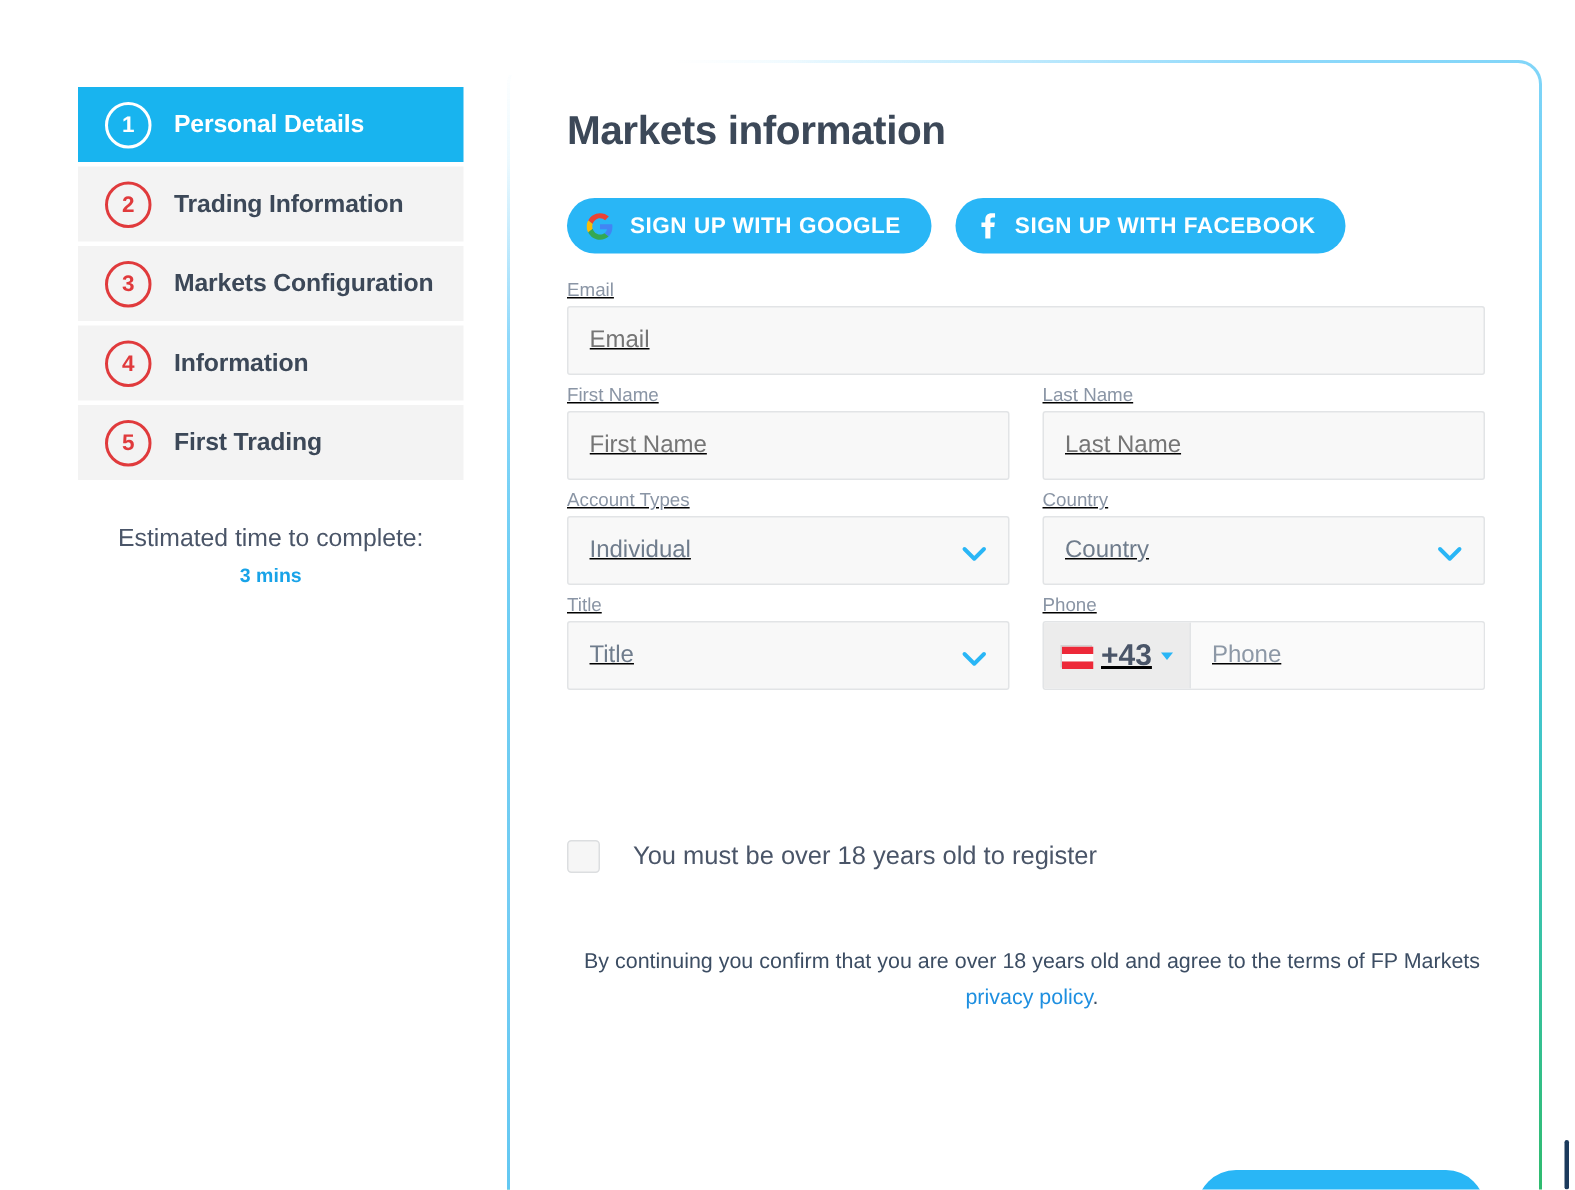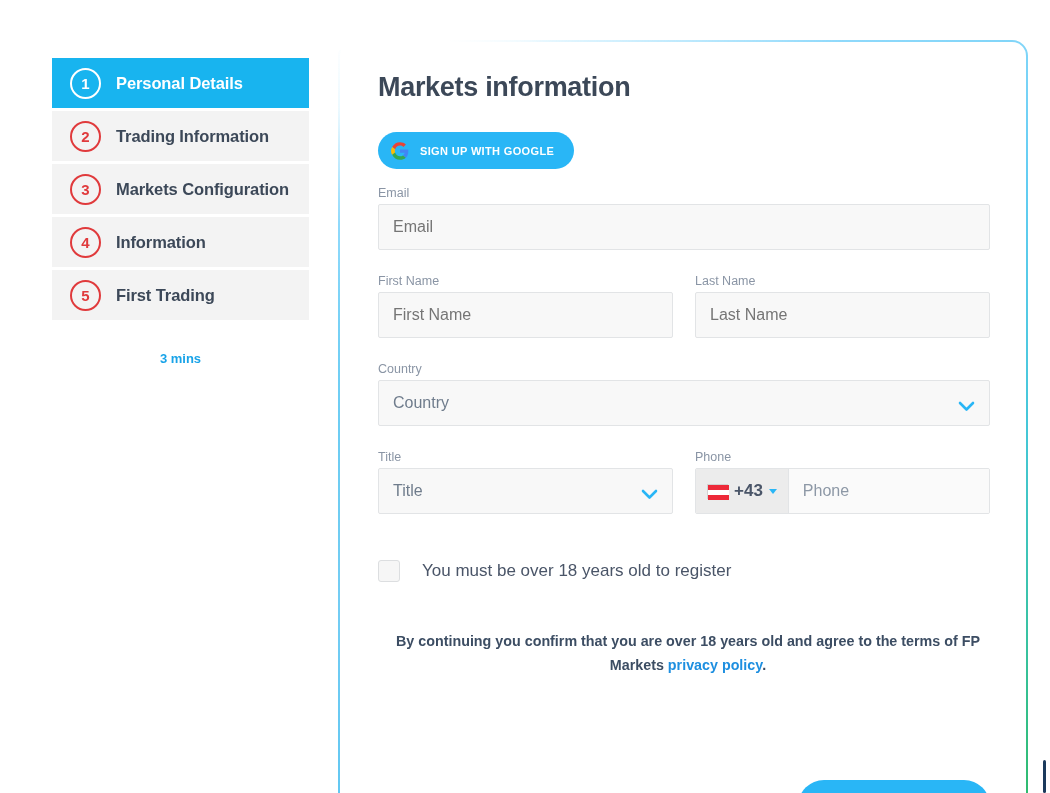--- a/index.html
+++ b/index.html
@@ -167,21 +167,21 @@
     height: 37px;
     border: none;
     border-radius: 19px;
     background: #29b6f6;
     color: #fff;
     display: flex;
     align-items: center;
     padding: 0 20px 0 13px;
     cursor: pointer;
     font-family: "Liberation Sans", sans-serif;
-    font-size: 11px;
+    font-size: 15px;
     font-weight: 700;
     letter-spacing: 0.35px;
   }
   .social-btn .lbl { margin-left: 11px; white-space: nowrap; }
   .g-icon { width: 18px; height: 18px; flex: 0 0 auto; }
   .fb-icon {
     width: 16px; height: 18px; flex: 0 0 auto;
     display: flex; align-items: center; justify-content: center;
     color: #fff; font-size: 21px; font-weight: 700;
     font-family: "Liberation Serif", serif;
@@ -205,21 +205,21 @@
     border-radius: 2px;
     display: flex;
     align-items: center;
     padding: 0 14px;
     font-size: 16px;
     color: #6f7c8c;
     width: 100%;
     font-family: "Liberation Sans", sans-serif;
   }
   .ctrl.select { justify-content: space-between; cursor: pointer; }
-  .block { margin-bottom: 24px; }
+  .block { margin-bottom: 6px; text-decoration: underline; }
   .chev {
     width: 17px; height: 11px; flex: 0 0 auto;
   }
 
   
   .phone-group {
     display: flex;
     height: 46px;
     border: 1px solid #e2e4e6;
     border-radius: 2px;
@@ -234,21 +234,21 @@
     background: #ececec;
     border-right: 1px solid #e2e4e6;
     cursor: pointer;
     flex: 0 0 auto;
   }
   .flag {
     width: 21px; height: 15px;
     border: 1px solid #d2d2d2;
     display: block;
   }
-  .cc-text { font-size: 17px; color: #4a5568; font-weight: 700; text-align: right; }
+  .cc-text { font-size: 20px; color: #4a5568; font-weight: 700; text-align: right; }
   .caret-sm {
     width: 0; height: 0;
     border-left: 4px solid transparent;
     border-right: 4px solid transparent;
     border-top: 5px solid #29b6f6;
   }
   .phone-input {
     flex: 1 1 auto;
     border: none;
     background: #fafafa;
@@ -281,21 +281,21 @@
     color: #4a5568;
   }
 
   
   .legal {
     position: absolute;
     left: 8px; top: 630px;
     width: 604px;
     text-align: center;
     font-size: 14.3px;
-    font-weight: 700;
+    font-weight: 400;
     color: #3c4d63;
     line-height: 1.65;
   }
   .legal a { color: #1e8fe0; text-decoration: none; }
 
   
   .save-btn {
     position: absolute;
     left: 420px;
     top: 740px;
@@ -349,20 +349,21 @@
       <div class="step-label">Information</div>
     </div>
 
     <div class="step">
       <div class="step-badge">5</div>
       <div class="step-label">First Trading</div>
     </div>
   </div>
 
   <div class="est-wrap">
+    <div class="est-label">Estimated time to complete:</div>
     <div class="est-value">3 mins</div>
   </div>
 
   <div class="main">
 
     <div class="page-title">Markets information</div>
 
     <div class="social-row">
 
       <button class="social-btn">
@@ -370,20 +371,28 @@
           <svg viewBox="0 0 48 48" width="18" height="18">
             <path fill="#EA4335" d="M24 9.5c3.5 0 6.6 1.2 9 3.6l6.7-6.7C35.6 2.6 30.2.5 24 .5 14.8.5 6.9 5.8 3.1 13.4l7.9 6.1C12.8 13.9 17.9 9.5 24 9.5z"></path>
             <path fill="#4285F4" d="M46.1 24.5c0-1.6-.2-3.2-.5-4.7H24v9.1h12.4c-.5 2.9-2.2 5.4-4.6 7l7.6 5.9c4.4-4.1 6.7-10.1 6.7-17.3z"></path>
             <path fill="#FBBC05" d="M11 19.5c-.5 1.4-.8 2.9-.8 4.5s.3 3.1.8 4.5l-7.9 6.1C1.1 31 0 27.6 0 24s1.1-7 3.1-10.6l7.9 6.1z"></path>
             <path fill="#34A853" d="M24 47.5c6.2 0 11.5-2 15.4-5.6l-7.6-5.9c-2.1 1.4-4.8 2.3-7.8 2.3-6.1 0-11.2-4.4-13-10.3l-7.9 6.1C6.9 42.2 14.8 47.5 24 47.5z"></path>
           </svg>
         </span>
         <span class="lbl">SIGN UP WITH GOOGLE</span>
       </button>
 
+      <button class="social-btn">
+        <span class="fb-icon">
+          <svg viewBox="0 0 16 20" width="16" height="19">
+            <path fill="#ffffff" d="M10.4 19V10.9h2.7l.4-3.2h-3.1V5.7c0-.9.25-1.55 1.6-1.55h1.65V1.3C13.35 1.25 12.3 1.15 11.1 1.15c-2.55 0-4.3 1.55-4.3 4.4v2.15H4.1v3.2h2.7V19h3.6z"></path>
+          </svg>
+        </span>
+        <span class="lbl">SIGN UP WITH FACEBOOK</span>
+      </button>
     </div>
 
     <div class="fields">
 
       <div class="block">
         <label class="field-label">Email</label>
         <input class="ctrl" type="email" value="" placeholder="Email" style="">
       </div>
 
       <div class="row block">
@@ -391,20 +400,31 @@
           <label class="field-label">First Name</label>
           <input class="ctrl" type="text" value="" placeholder="First Name" style="">
         </div>
         <div class="col">
           <label class="field-label">Last Name</label>
           <input class="ctrl" type="text" value="" placeholder="Last Name" style="">
         </div>
       </div>
 
       <div class="row block">
+        <div class="col">
+          <label class="field-label">Account Types</label>
+          <div class="ctrl select">
+            <span>Individual</span>
+            <span class="chev">
+              <svg viewBox="0 0 17 11" width="17" height="11">
+                <path d="M2 2 L8.5 8.5 L15 2" fill="none" stroke="#29b6f6" stroke-width="2.6" stroke-linecap="round" stroke-linejoin="round"></path>
+              </svg>
+            </span>
+          </div>
+        </div>
         <div class="col">
           <label class="field-label">Country</label>
           <div class="ctrl select">
             <span>Country</span>
             <span class="chev">
               <svg viewBox="0 0 17 11" width="17" height="11">
                 <path d="M2 2 L8.5 8.5 L15 2" fill="none" stroke="#29b6f6" stroke-width="2.6" stroke-linecap="round" stroke-linejoin="round"></path>
               </svg>
             </span>
           </div>

